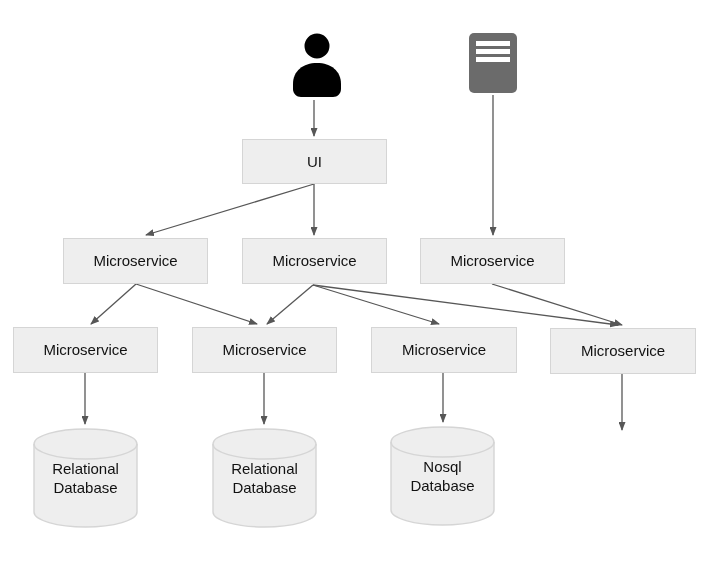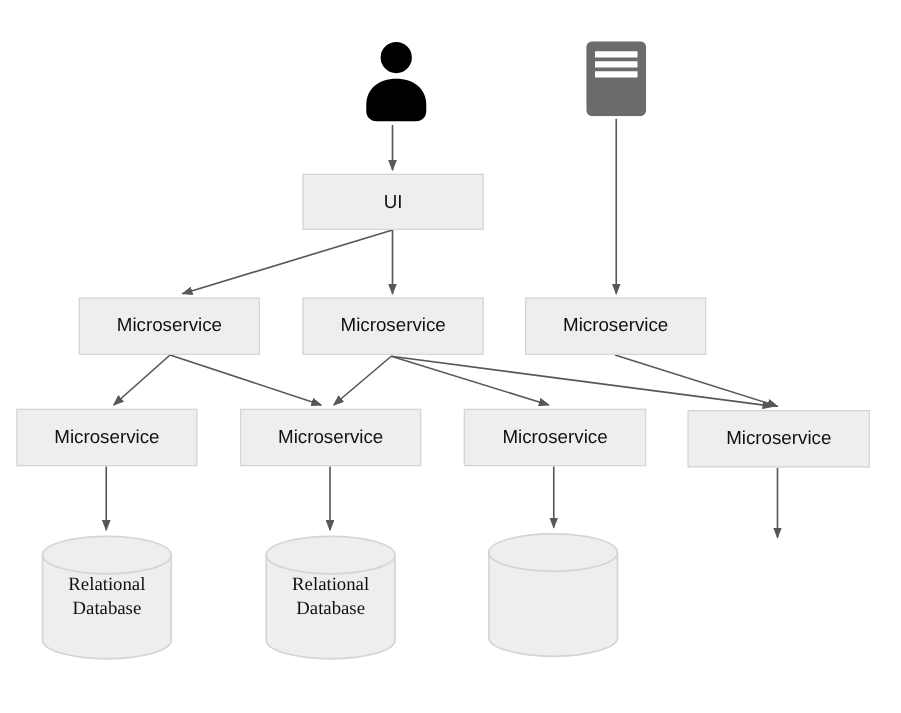--- a/index.html
+++ b/index.html
@@ -5,21 +5,21 @@
   html,body{margin:0;padding:0;background:#fff;}
   .canvas{
     position:relative;width:697px;height:570px;background:#fff;overflow:hidden;
     font-family:"Liberation Sans","DejaVu Sans",sans-serif;color:#111;
   }
   .node{
     position:absolute;box-sizing:border-box;display:flex;align-items:center;justify-content:center;
     text-align:center;font-size:15px;line-height:1.3;
   }
   .box{background:#eeeeee;border:1px solid #d5d5d5;}
-  .cyl{background:transparent;font-family:Liberation Serif, serif;}
+  .cyl{background:transparent;}
   .cyl .shape{position:absolute;left:0;top:0;width:100%;height:100%;}
   .cyl .lbl, .box .lbl{position:relative;z-index:2;}
   .cyl .lbl{width:90px;}
   .tp .lbl{width:62px;}
   .icon{position:absolute;}
   svg.edges{position:absolute;left:0;top:0;width:721px;height:570px;z-index:1;pointer-events:none;}
   .node{z-index:2;}
   .icon{z-index:2;}
 </style>
 </head>
@@ -108,16 +108,17 @@
       <path d="M1 16 A51.5 15 0 0 0 104 16" fill="none" stroke="#d5d5d5" stroke-width="1.4"></path>
     </svg>
     <span class="lbl">Relational Database</span>
   </div>
 
   <div class="node cyl" style="left:390px;top:426px;width:105px;height:100px;">
     <svg class="shape" viewBox="0 0 105 100" preserveAspectRatio="none">
       <path d="M1 16 A51.5 15 0 0 1 104 16 L104 84 A51.5 15 0 0 1 1 84 Z" fill="#eeeeee" stroke="#d5d5d5" stroke-width="1.4"></path>
       <path d="M1 16 A51.5 15 0 0 0 104 16" fill="none" stroke="#d5d5d5" stroke-width="1.4"></path>
     </svg>
+    <span class="lbl">Nosql Database</span>
   </div>
 
 
 </div>
 
 </body></html>

